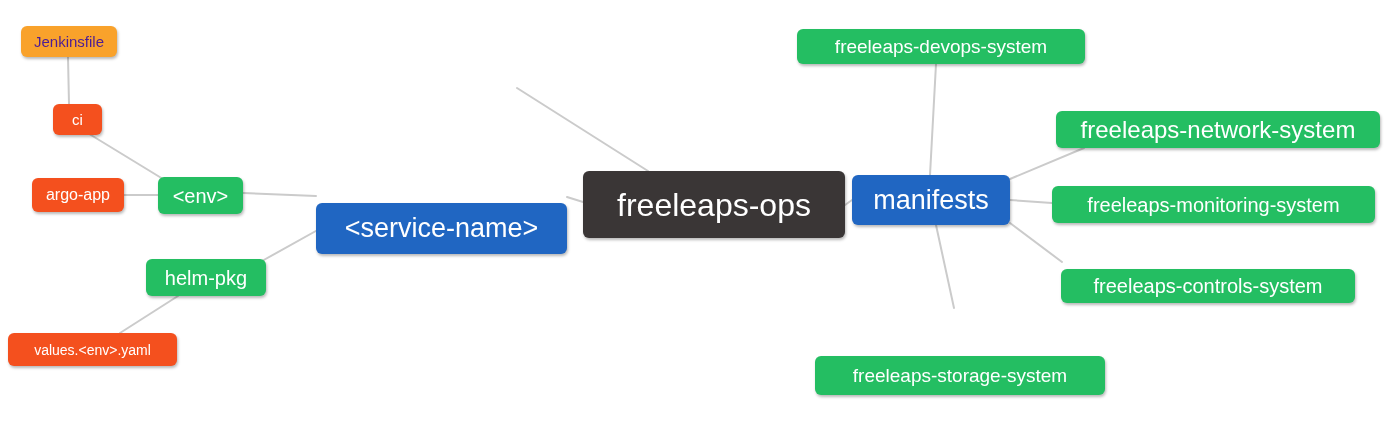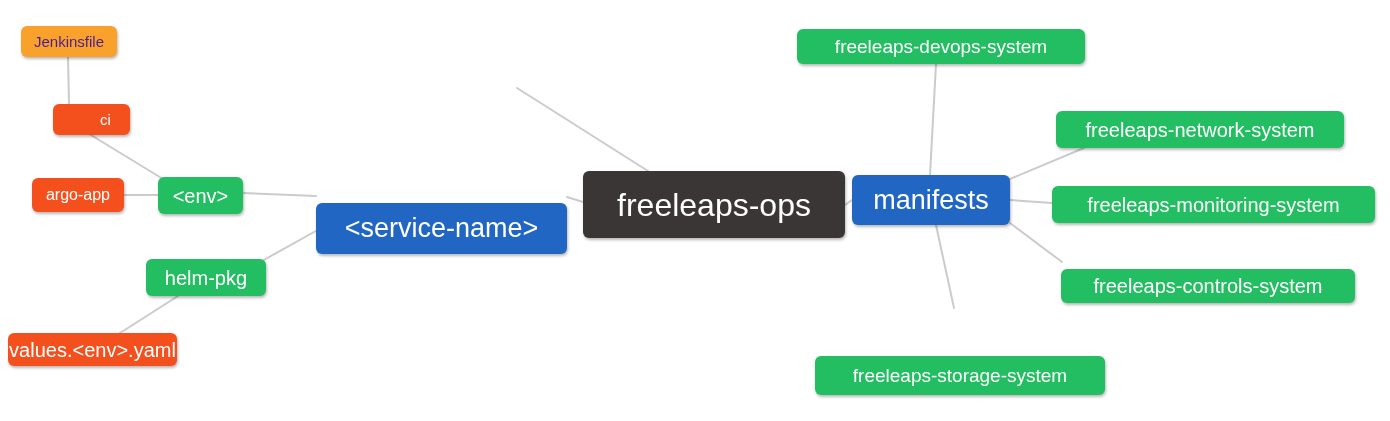--- a/index.html
+++ b/index.html
@@ -37,31 +37,31 @@
     justify-content: center;
     color: #ffffff;
     border-radius: 6px;
     box-shadow: 1px 2px 3px rgba(0,0,0,0.28);
     white-space: nowrap;
     cursor: default;
     line-height: 1;
   }
   
   #n-jenkinsfile          { left: 21px;   top: 26px;  width: 96px;  height: 31px; font-size: 15px; }
-  #n-ci                   { left: 53px;   top: 104px; width: 49px;  height: 31px; font-size: 15px; padding-left: 28px; }
+  #n-ci                   { left: 53px;   top: 104px; width: 49px;  height: 31px; font-size: 15px; }
   #n-argo-app             { left: 32px;   top: 178px; width: 92px;  height: 34px; font-size: 16px; }
   #n-env                  { left: 158px;  top: 177px; width: 85px;  height: 37px; font-size: 20px; }
   #n-helm-pkg             { left: 146px;  top: 259px; width: 120px; height: 37px; font-size: 20px; }
-  #n-values-env-yaml      { left: 8px;    top: 333px; width: 169px; height: 33px; font-size: 20px; text-align: right; }
+  #n-values-env-yaml      { left: 8px;    top: 333px; width: 169px; height: 33px; font-size: 14px; text-align: right; }
   #n-first-class-pipeline { left: 314px;  top: 37px;  width: 276px; height: 51px; font-size: 27px; }
   #n-service-name         { left: 316px;  top: 171px; width: 251px; height: 51px; font-size: 27px; margin-top: 32px; }
   #n-freeleaps-ops        { left: 583px;  top: 171px; width: 262px; height: 67px; font-size: 32px; }
   #n-manifests            { left: 852px;  top: 175px; width: 158px; height: 50px; font-size: 27px; }
   #n-devops-system        { left: 797px;  top: 29px;  width: 288px; height: 35px; font-size: 19px; }
-  #n-network-system       { left: 1056px; top: 111px; width: 288px; height: 37px; font-size: 20px; }
+  #n-network-system       { left: 1056px; top: 111px; width: 324px; height: 37px; font-size: 24px; }
   #n-monitoring-system    { left: 1052px; top: 186px; width: 323px; height: 37px; font-size: 20px; }
   #n-controls-system      { left: 1061px; top: 261px; width: 294px; height: 34px; font-size: 20px; margin-top: 8px; }
   #n-storage-system       { left: 815px;  top: 308px; width: 290px; height: 39px; font-size: 19px; margin-top: 48px; }
 </style>
 </head>
 <body>
 
 <div class="canvas" style="background: rgb(255, 255, 255);">
 
   <svg class="edges" viewBox="0 0 1390 421" xmlns="http://www.w3.org/2000/svg">

